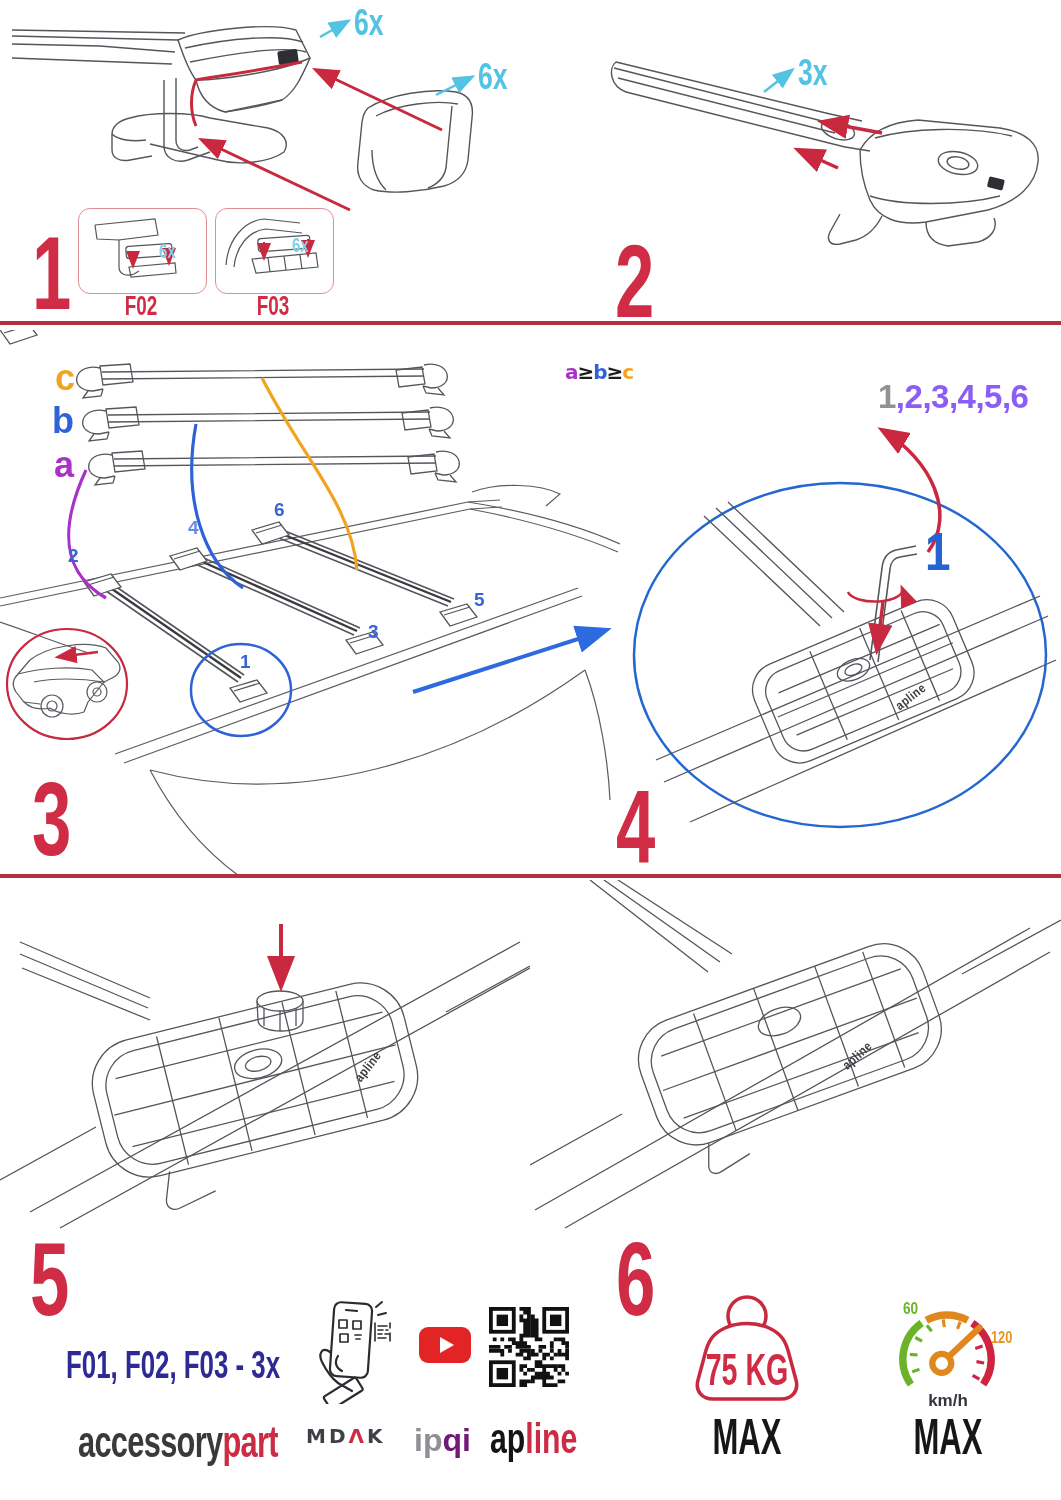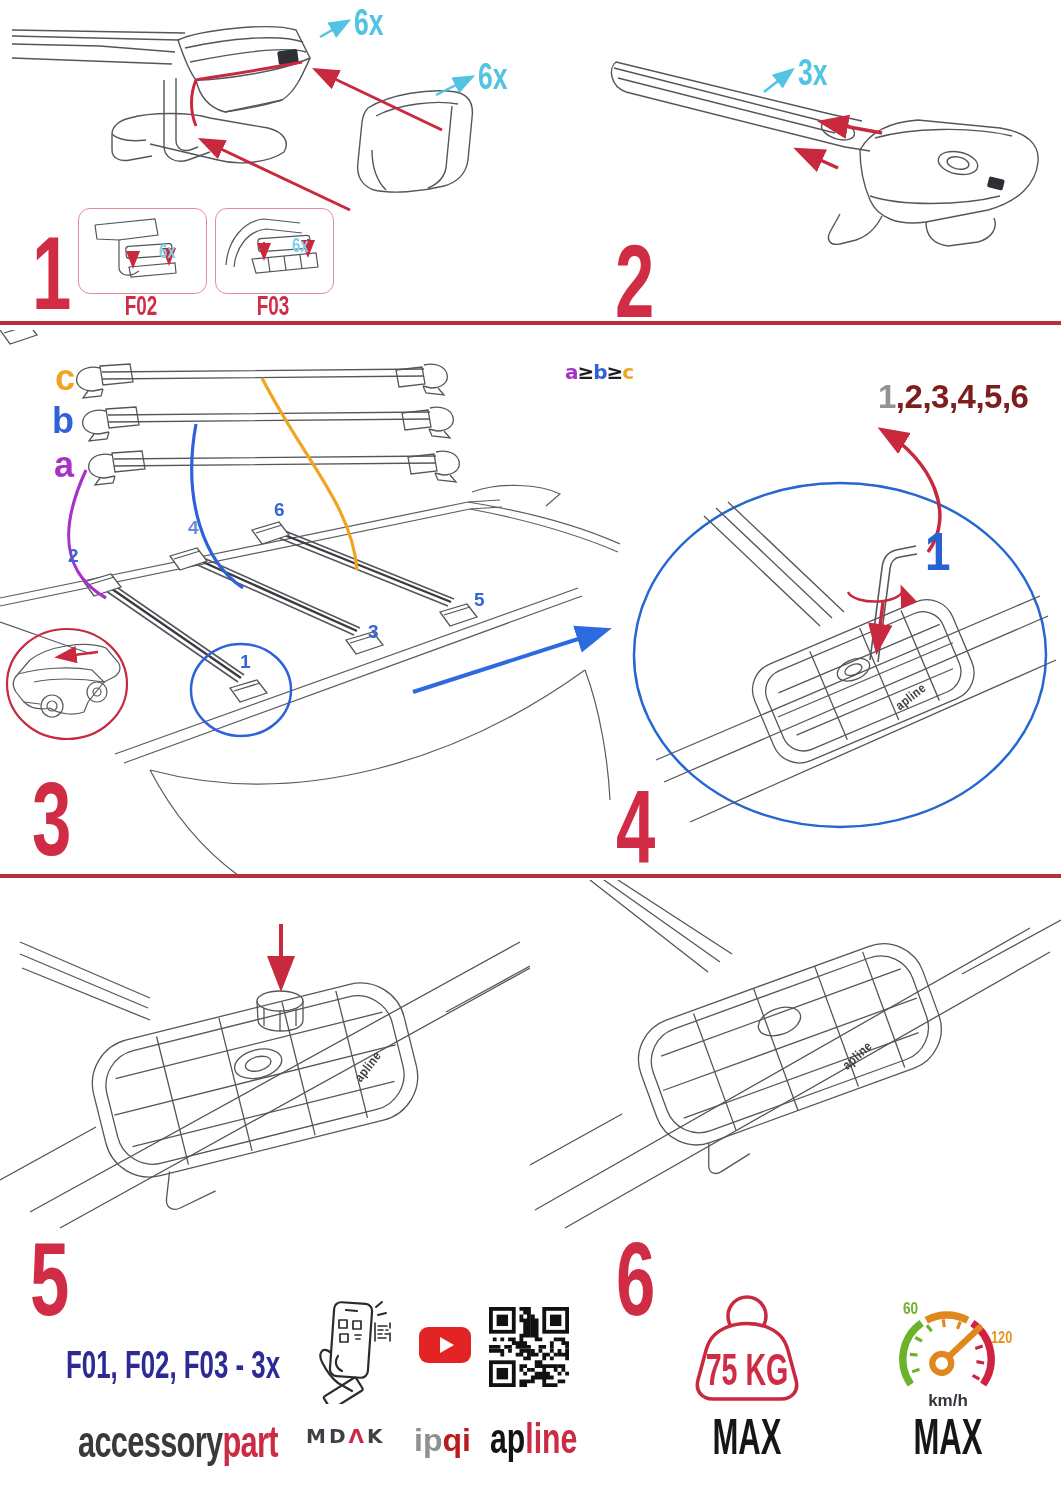--- a/index.html
+++ b/index.html
@@ -240,21 +240,21 @@
       <path d="M262,238 L250,330 M270,239 L258,332" stroke-width="1.6"></path>
       <path d="M262,238 C263,228 268,222 276,220 L296,216 M270,239 C271,231 274,228 280,227 L297,224" stroke-width="1.6"></path>
     </g>
     <g stroke="#c8293f" fill="none">
       <path d="M228,262 A26,11 0 1 0 282,258" stroke-width="2.5" marker-end="url(#ar)"></path>
       <line x1="263" y1="272" x2="257" y2="320" stroke-width="3.5" marker-end="url(#ar)"></line>
       <path d="M308,222 C336,184 312,130 262,100" stroke-width="3.5" marker-end="url(#ar)"></path>
     </g>
   </svg>
   <div class="abs seq" style="left:878px;top:380px">
-    <span style="color:#909294">1</span><span style="color:#7f1d1d">,2,3,4,5,6</span>
+    <span style="color:#909294">1</span><span style="color:#8b5cf6">,2,3,4,5,6</span>
   </div>
   <span class="abs bigone" style="left:925px;top:524px">1</span>
   <span class="abs footlogo" style="left:893px;top:702px;transform:rotate(-38deg) scaleX(.85)">apline</span>
   <span class="abs stepnum" style="left:616px;top:786px">4</span>
 
   <div class="divider" style="top:874px"></div>
 
   <svg class="abs" style="left:0;top:880px" width="530" height="350" viewBox="0 0 530 350">
     <g stroke="#54565c" fill="none" stroke-width="1.3">
       <path d="M20,62 L150,118 M20,74 L148,128 M22,88 L150,140"></path>
@@ -335,21 +335,21 @@
       <rect x="7.428571428571429" y="59.42857142857143" width="11.142857142857142" height="11.142857142857142" fill="#111"></rect>
     </svg>
 
   <div class="abs brand1" style="left:78px;top:1420px">
     <span style="color:#3a3a3c">accessory</span><span style="color:#cc2b44">part</span>
   </div>
   <div class="abs brand2" style="left:306px;top:1426px">
     <span>MD</span><span style="color:#cc2b44">Λ</span><span>K</span>
   </div>
   <div class="abs brand3" style="left:414px;top:1424px">
-    <span style="color:#909094">ip</span><span style="color:#b91c1c">qi</span>
+    <span style="color:#909094">ip</span><span style="color:#701a75">qi</span>
   </div>
   <div class="abs brand4" style="left:490px;top:1418px">
     <span style="color:#141414">ap</span><span style="color:#cc2b44">line</span>
   </div>
 
   <svg class="abs" style="left:672px;top:1288px" width="150" height="124" viewBox="0 0 150 124">
     <circle cx="75" cy="28" r="19" stroke="#c8293f" stroke-width="3.5" fill="none"></circle>
     <path d="M53,40 C40,46 36,54 33,66 L26,92 C23,103 30,111 41,111 L109,111 C120,111 127,103 124,92 L117,66 C114,54 110,46 97,40 C84,34 66,34 53,40 z" stroke="#c8293f" stroke-width="3.5" fill="#ffffff"></path>
   </svg>
   <span class="abs kgval" style="left:672px;top:1348px;width:150px;text-align:center">75 KG</span>

